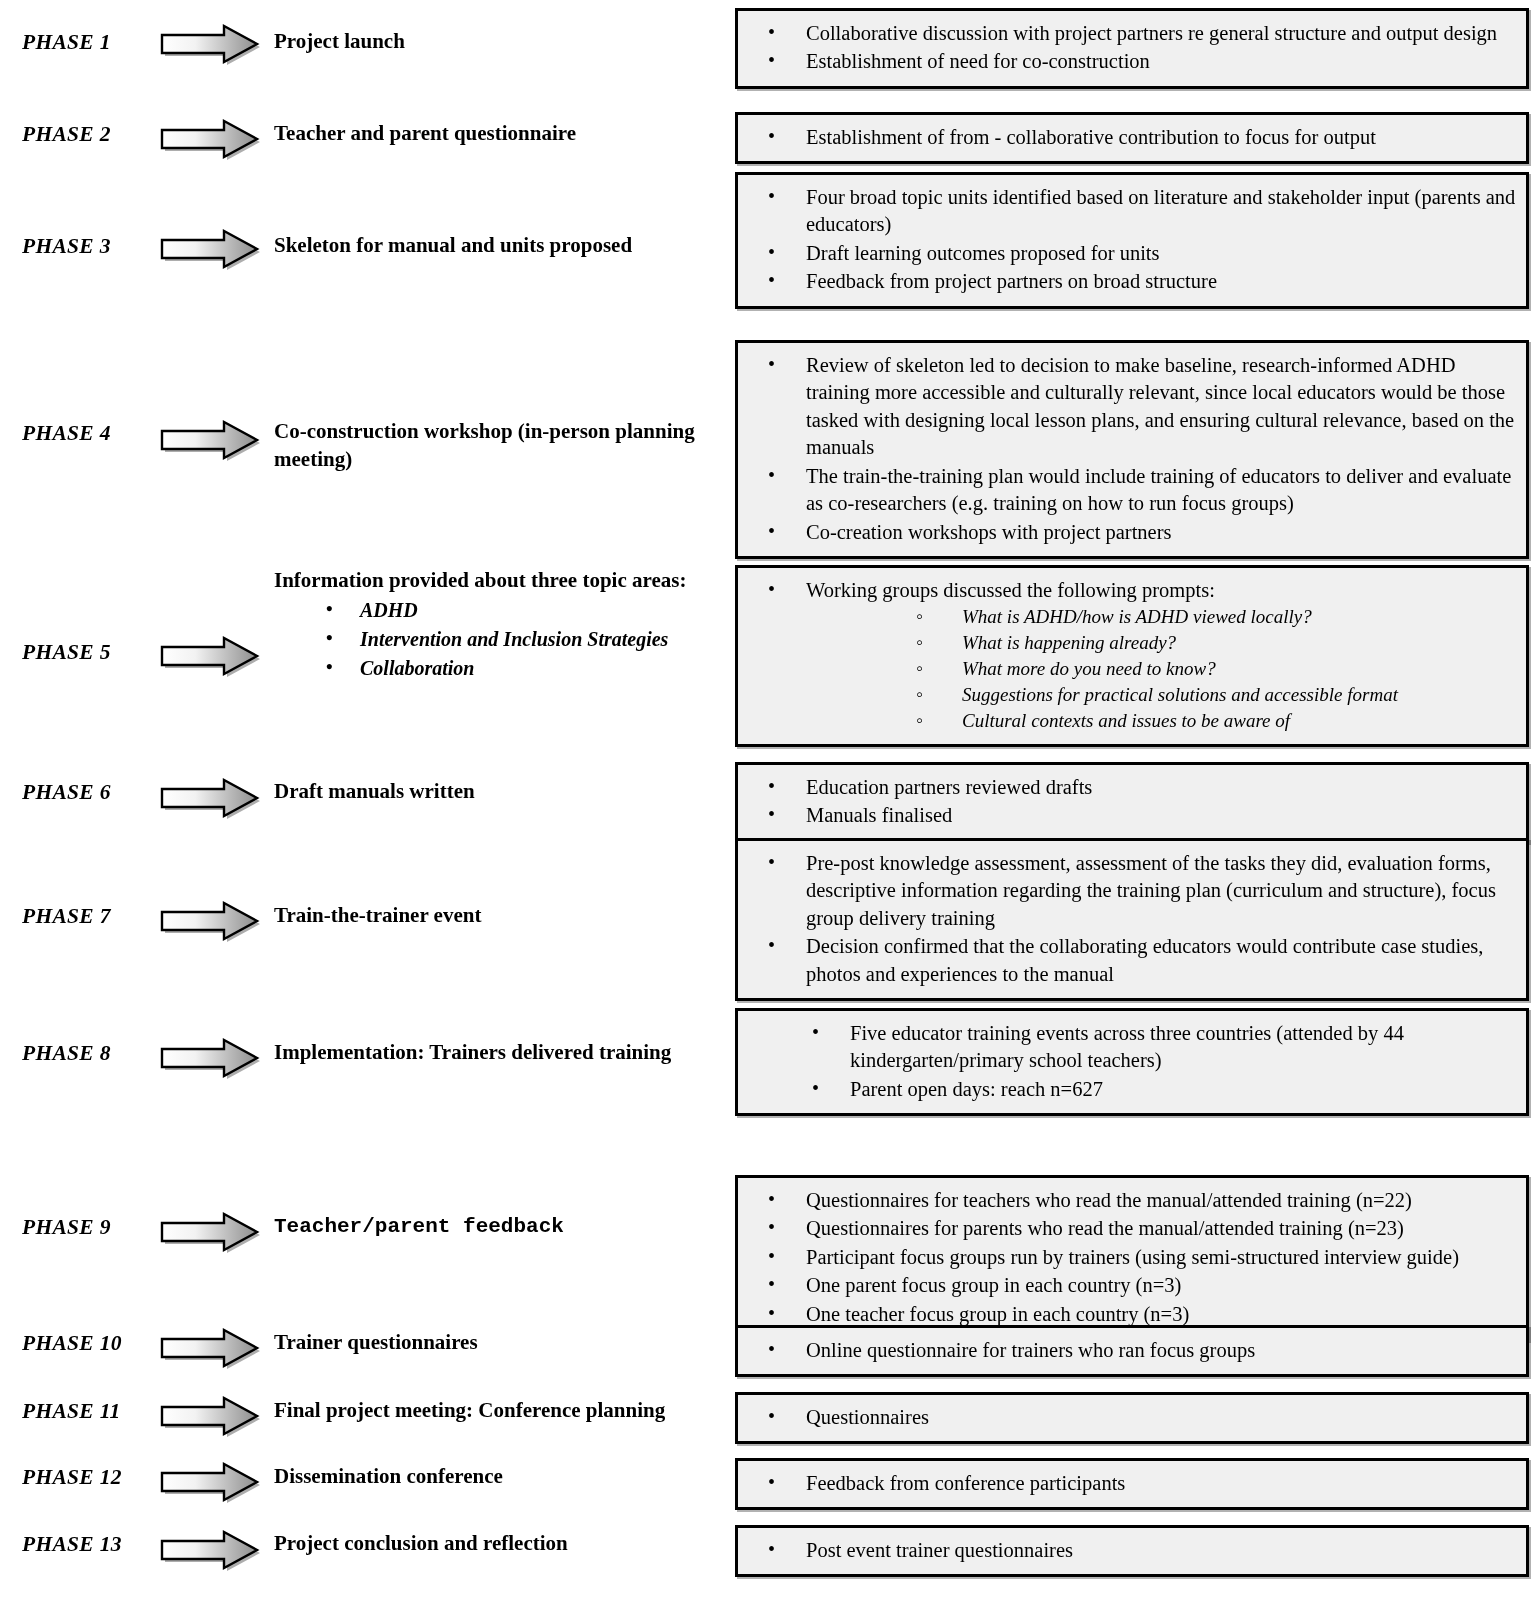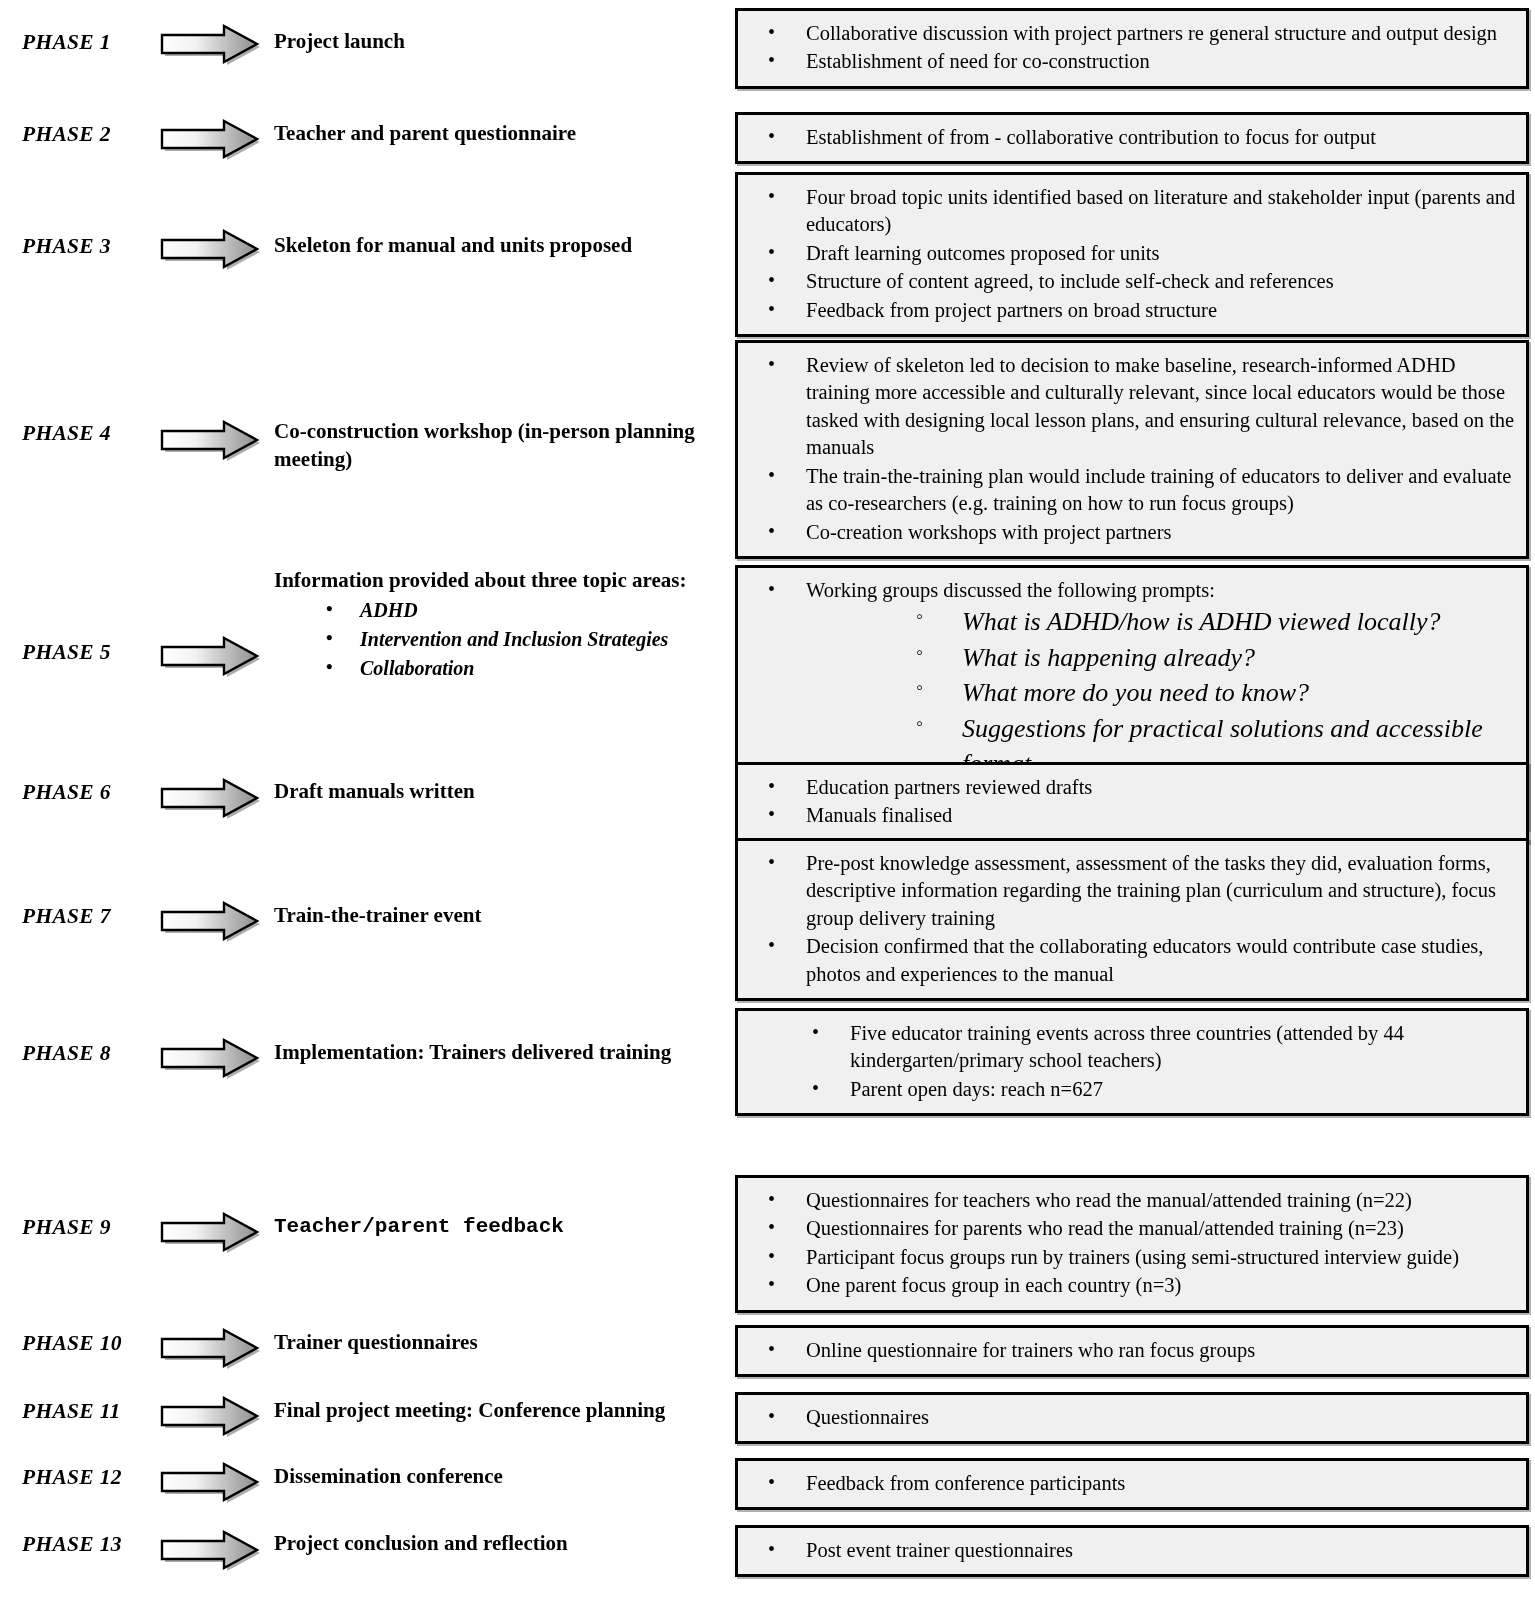--- a/index.html
+++ b/index.html
@@ -105,21 +105,21 @@
 
   .sub-list {
     list-style: none;
     margin: 0;
     padding: 0 0 0 110px;
   }
   .sub-list li {
     position: relative;
     padding-left: 46px;
     font-style: italic;
-    font-size: 26px;
+    font-size: 19px;
     line-height: 1.36;
   }
   .sub-list li::before {
     content: "\25E6";
     position: absolute;
     left: 0;
     top: -1px;
     font-style: normal;
     font-size: 20px;
   }
@@ -187,21 +187,20 @@
   <path d="M4 13 L66 13 L66 4 L99 22 L66 40 L66 31 L4 31 Z" fill="url(#agrad)" stroke="#000000" stroke-width="2.4" stroke-linejoin="miter"></path>
 </svg>
     </div>
     <div class="step-title" style="top: 232px;">
       <div>Skeleton for manual and units proposed</div>
     </div>
     <div class="detail-box" style="top: 172px;">
       <ul class="detail-list">
         <li><span>Four broad topic units identified based on literature and stakeholder input (parents and educators)</span></li>
         <li><span>Draft learning outcomes proposed for units</span></li>
-        <li><span>Structure of content agreed, to include self-check and references</span></li>
         <li><span>Feedback from project partners on broad structure</span></li>
       </ul>
     </div>
     <div class="phase-label" style="top: 421px;">PHASE 4</div>
     <div class="arrow" style="top: 418px;">
 <svg viewBox="0 0 104 44" xmlns="http://www.w3.org/2000/svg" aria-hidden="true">
   <defs>
     <linearGradient id="agrad" x1="0" y1="0" x2="1" y2="0">
       <stop offset="0%" stop-color="#ffffff"></stop>
       <stop offset="35%" stop-color="#f2f2f2"></stop>
@@ -340,20 +339,21 @@
     </div>
     <div class="step-title" style="top: 1213px; font-family: Liberation Mono, monospace;">
       <div>Teacher/parent feedback</div>
     </div>
     <div class="detail-box" style="top: 1137px; margin-top: 38px;">
       <ul class="detail-list">
         <li><span>Questionnaires for teachers who read the manual/attended training (n=22)</span></li>
         <li><span>Questionnaires for parents who read the manual/attended training (n=23)</span></li>
         <li><span>Participant focus groups run by trainers (using semi-structured interview guide)</span></li>
         <li><span>One parent focus group in each country (n=3)</span></li>
+        <li><span>One teacher focus group in each country (n=3)</span></li>
       </ul>
     </div>
     <div class="phase-label" style="top: 1331px;">PHASE 10</div>
     <div class="arrow" style="top: 1326px;">
 <svg viewBox="0 0 104 44" xmlns="http://www.w3.org/2000/svg" aria-hidden="true">
   <defs>
     <linearGradient id="agrad" x1="0" y1="0" x2="1" y2="0">
       <stop offset="0%" stop-color="#ffffff"></stop>
       <stop offset="35%" stop-color="#f2f2f2"></stop>
       <stop offset="100%" stop-color="#8e8e8e"></stop>

